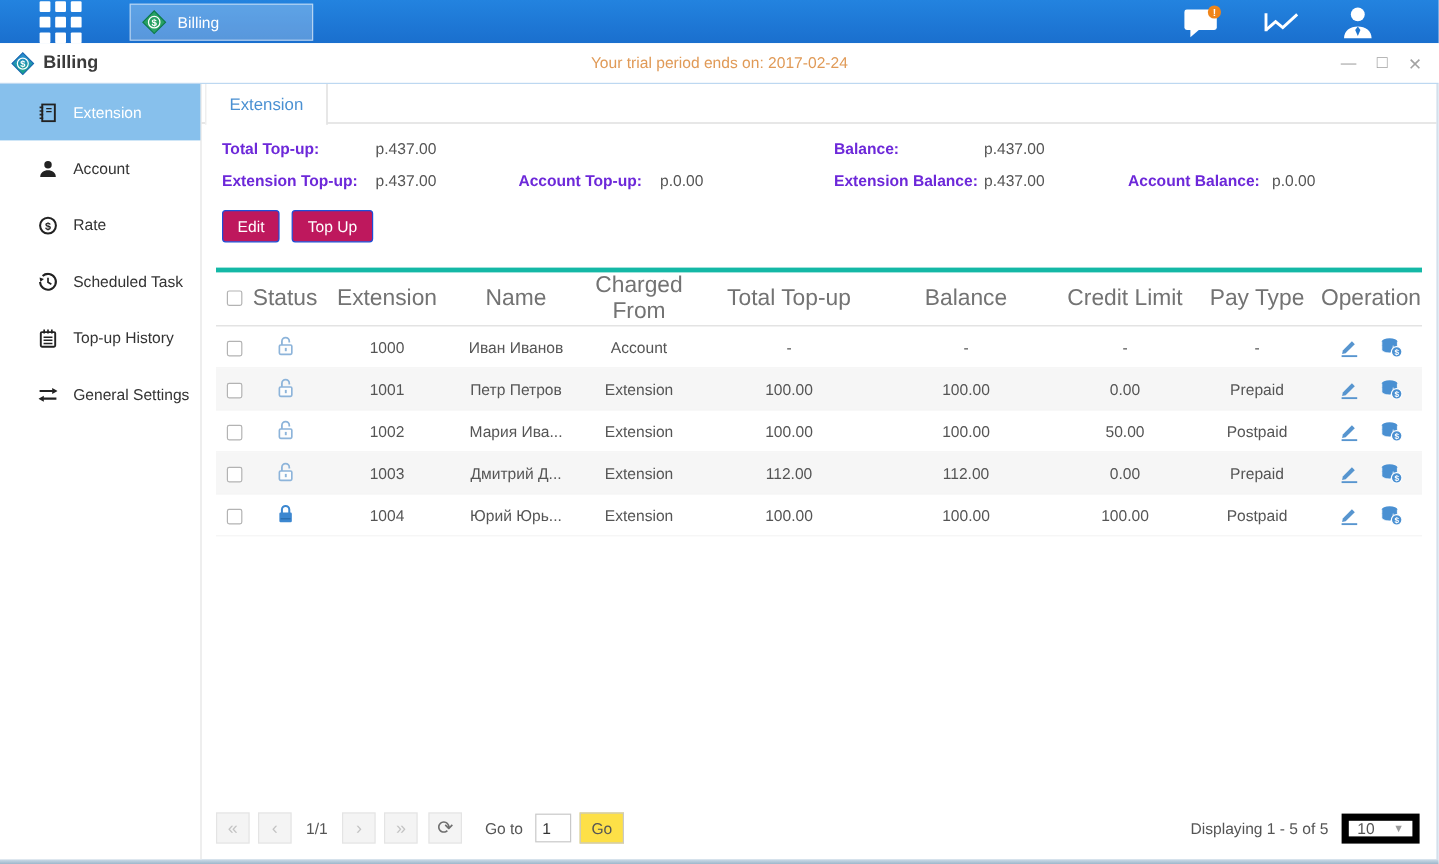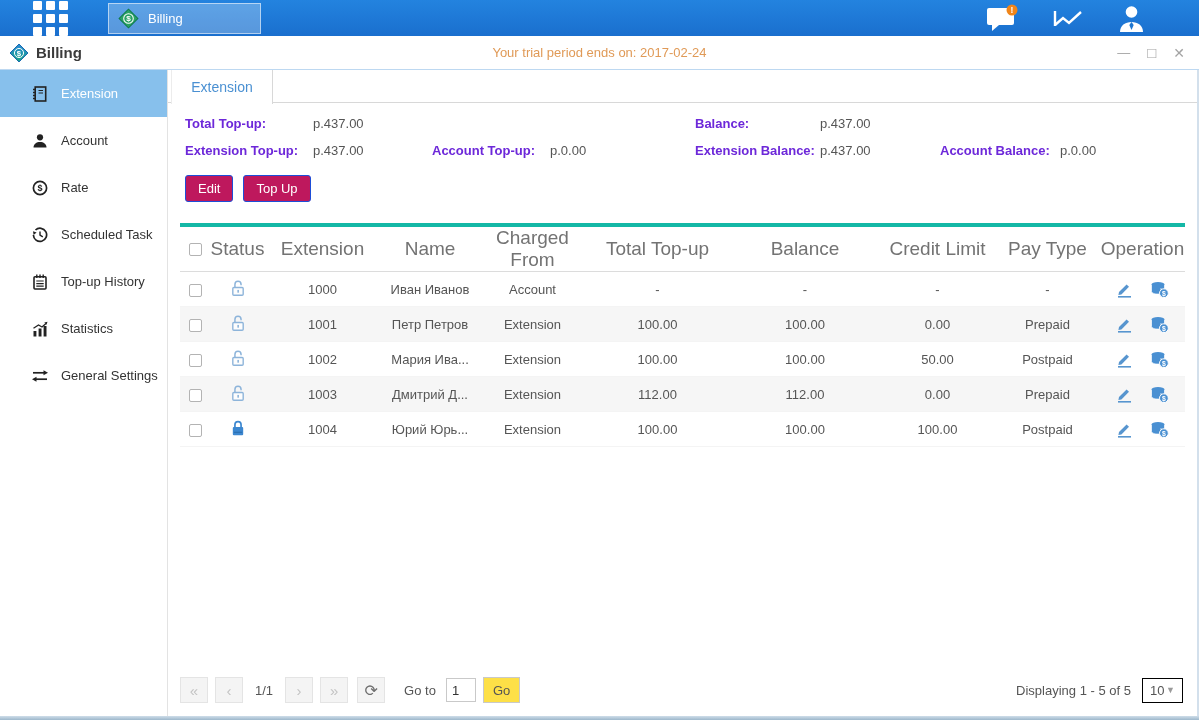--- a/index.html
+++ b/index.html
@@ -64,21 +64,21 @@
   .pg-btn { width:28px; height:26px; background:#f4f4f4; border:1px solid #e4e4e4; display:flex;
     align-items:center; justify-content:center; color:#c3c3c3; font-size:15px; margin-right:7px; cursor:pointer; }
   .pg-btn.refresh { color:#6f6f6f; font-size:16px; margin-left:2px; }
   .page-ind { margin:0 12px 0 5px; color:#555; }
   .goto-label { margin:0 10px 0 12px; }
   .goto-input { width:30px; height:24px; border:1px solid #c9c9c9; font-size:13px; color:#333;
     padding-left:5px; font-family:inherit; }
   .go-btn { height:26px; margin-left:7px; padding:0 9px; background:#fde047; border:1px solid #c9c9c9;
     color:#555; font-size:13px; cursor:pointer; font-family:inherit; }
   .pager-right { margin-left:auto; display:flex; align-items:center; gap:11px; }
-  .page-size { width:41px; height:25px; border:1px solid #000000; display:flex; align-items:center;
+  .page-size { width:65px; height:25px; border:6px solid #000000; display:flex; align-items:center;
     justify-content:space-between; padding:0 7px; cursor:pointer; background:#fff; }
   .page-size .arrow { color:#9a9a9a; font-size:9px; }
 </style>
 </head>
 <body>
 
 <div class="topbar">
   <div class="apps-grid">
     <span></span>
       <span></span>
@@ -183,28 +183,20 @@
       </svg>
       <span>Scheduled Task</span>
     </div>
     <div class="side-item">
       <svg width="16" height="16" viewBox="0 0 16 16">
         <rect x="2" y="2.8" width="12" height="12.2" rx="1" fill="none" stroke="currentColor" stroke-width="1.6"></rect>
         <path d="M4.8 0.5v3.4M8 0.5v3.4M11.2 0.5v3.4" stroke="currentColor" stroke-width="1.4"></path>
         <path d="M4.3 7h7.4M4.3 9.6h7.4M4.3 12.2h7.4" stroke="currentColor" stroke-width="1.2"></path>
       </svg>
       <span>Top-up History</span>
-    </div>
-    <div class="side-item">
-      <svg width="16" height="16" viewBox="0 0 16 16">
-        <path d="M1.5 15.5V10h2.9v5.5zM6.6 15.5V7.5h2.9v8zM11.6 15.5V5h2.9v10.5z" fill="currentColor"></path>
-        <path d="M1.5 7.2L6.5 4l3.5 2 4-3.6" stroke="currentColor" stroke-width="1.3" fill="none"></path>
-        <path d="M15.5 0.8l-3.2.7 2.2 2.2z" fill="currentColor"></path>
-      </svg>
-      <span>Statistics</span>
     </div>
     <div class="side-item">
       <svg width="16" height="16" viewBox="0 0 16 16">
         <path d="M1 4.8h11" stroke="currentColor" stroke-width="1.7"></path>
         <path d="M11.5 2.3L16 4.8l-4.5 2.5z" fill="currentColor"></path>
         <path d="M15 11.2H4" stroke="currentColor" stroke-width="1.7"></path>
         <path d="M4.5 8.7L0 11.2l4.5 2.5z" fill="currentColor"></path>
       </svg>
       <span>General Settings</span>
     </div>

